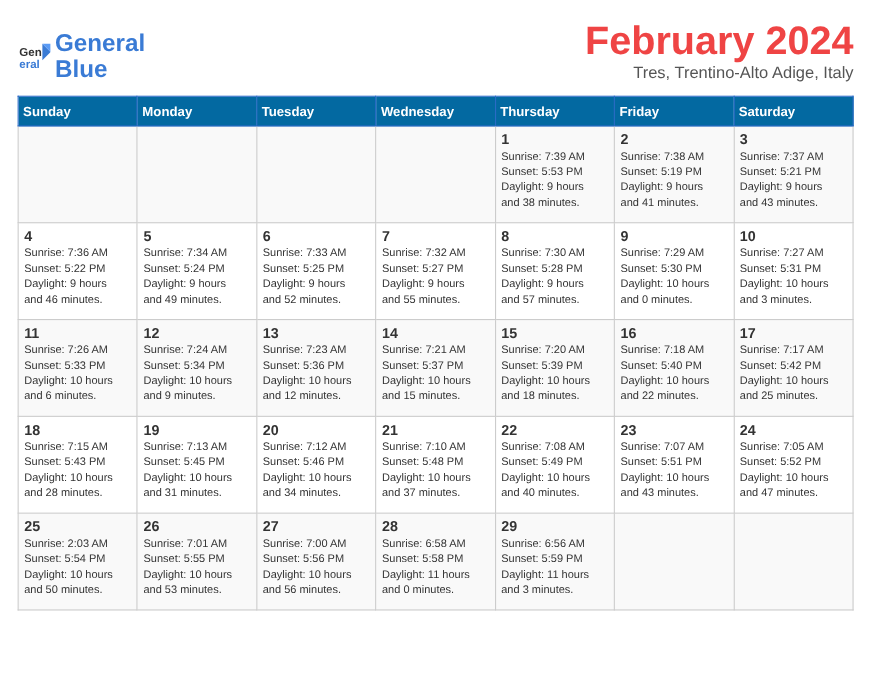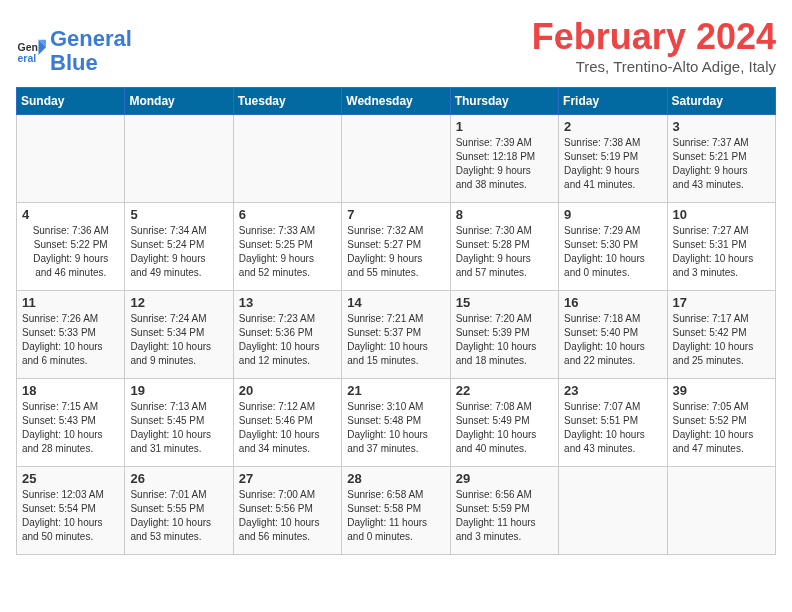--- a/index.html
+++ b/index.html
@@ -123,21 +123,21 @@
   </thead>
   <tbody id="calendar-body">
   <tr>
         <td></td>
         <td></td>
         <td></td>
         <td></td>
         <td>
           <span class="day-number">1</span>
           <div class="day-info" style="white-space: pre-line;">Sunrise: 7:39 AM
-Sunset: 12:18 PM
+Sunset: 5:53 PM
 Daylight: 9 hours
 and 38 minutes.</div>
         </td>
         <td>
           <span class="day-number">2</span>
           <div class="day-info" style="white-space: pre-line;">Sunrise: 7:38 AM
 Sunset: 5:19 PM
 Daylight: 9 hours
 and 41 minutes.</div>
         </td>
@@ -145,21 +145,21 @@
           <span class="day-number">3</span>
           <div class="day-info" style="white-space: pre-line;">Sunrise: 7:37 AM
 Sunset: 5:21 PM
 Daylight: 9 hours
 and 43 minutes.</div>
         </td>
       </tr>
       <tr>
         <td>
           <span class="day-number">4</span>
-          <div class="day-info" style="white-space: pre-line; text-align: center;">Sunrise: 7:36 AM
+          <div class="day-info" style="white-space: pre-line;">Sunrise: 7:36 AM
 Sunset: 5:22 PM
 Daylight: 9 hours
 and 46 minutes.</div>
         </td>
         <td>
           <span class="day-number">5</span>
           <div class="day-info" style="white-space: pre-line;">Sunrise: 7:34 AM
 Sunset: 5:24 PM
 Daylight: 9 hours
 and 49 minutes.</div>
@@ -268,51 +268,51 @@
         </td>
         <td>
           <span class="day-number">20</span>
           <div class="day-info" style="white-space: pre-line;">Sunrise: 7:12 AM
 Sunset: 5:46 PM
 Daylight: 10 hours
 and 34 minutes.</div>
         </td>
         <td>
           <span class="day-number">21</span>
-          <div class="day-info" style="white-space: pre-line;">Sunrise: 3:10 AM
+          <div class="day-info" style="white-space: pre-line;">Sunrise: 7:10 AM
 Sunset: 5:48 PM
 Daylight: 10 hours
 and 37 minutes.</div>
         </td>
         <td>
           <span class="day-number">22</span>
           <div class="day-info" style="white-space: pre-line;">Sunrise: 7:08 AM
 Sunset: 5:49 PM
 Daylight: 10 hours
 and 40 minutes.</div>
         </td>
         <td>
           <span class="day-number">23</span>
           <div class="day-info" style="white-space: pre-line;">Sunrise: 7:07 AM
 Sunset: 5:51 PM
 Daylight: 10 hours
 and 43 minutes.</div>
         </td>
         <td>
-          <span class="day-number">39</span>
+          <span class="day-number">24</span>
           <div class="day-info" style="white-space: pre-line;">Sunrise: 7:05 AM
 Sunset: 5:52 PM
 Daylight: 10 hours
 and 47 minutes.</div>
         </td>
       </tr>
       <tr>
         <td>
           <span class="day-number">25</span>
-          <div class="day-info" style="white-space: pre-line;">Sunrise: 12:03 AM
+          <div class="day-info" style="white-space: pre-line;">Sunrise: 2:03 AM
 Sunset: 5:54 PM
 Daylight: 10 hours
 and 50 minutes.</div>
         </td>
         <td>
           <span class="day-number">26</span>
           <div class="day-info" style="white-space: pre-line;">Sunrise: 7:01 AM
 Sunset: 5:55 PM
 Daylight: 10 hours
 and 53 minutes.</div>

